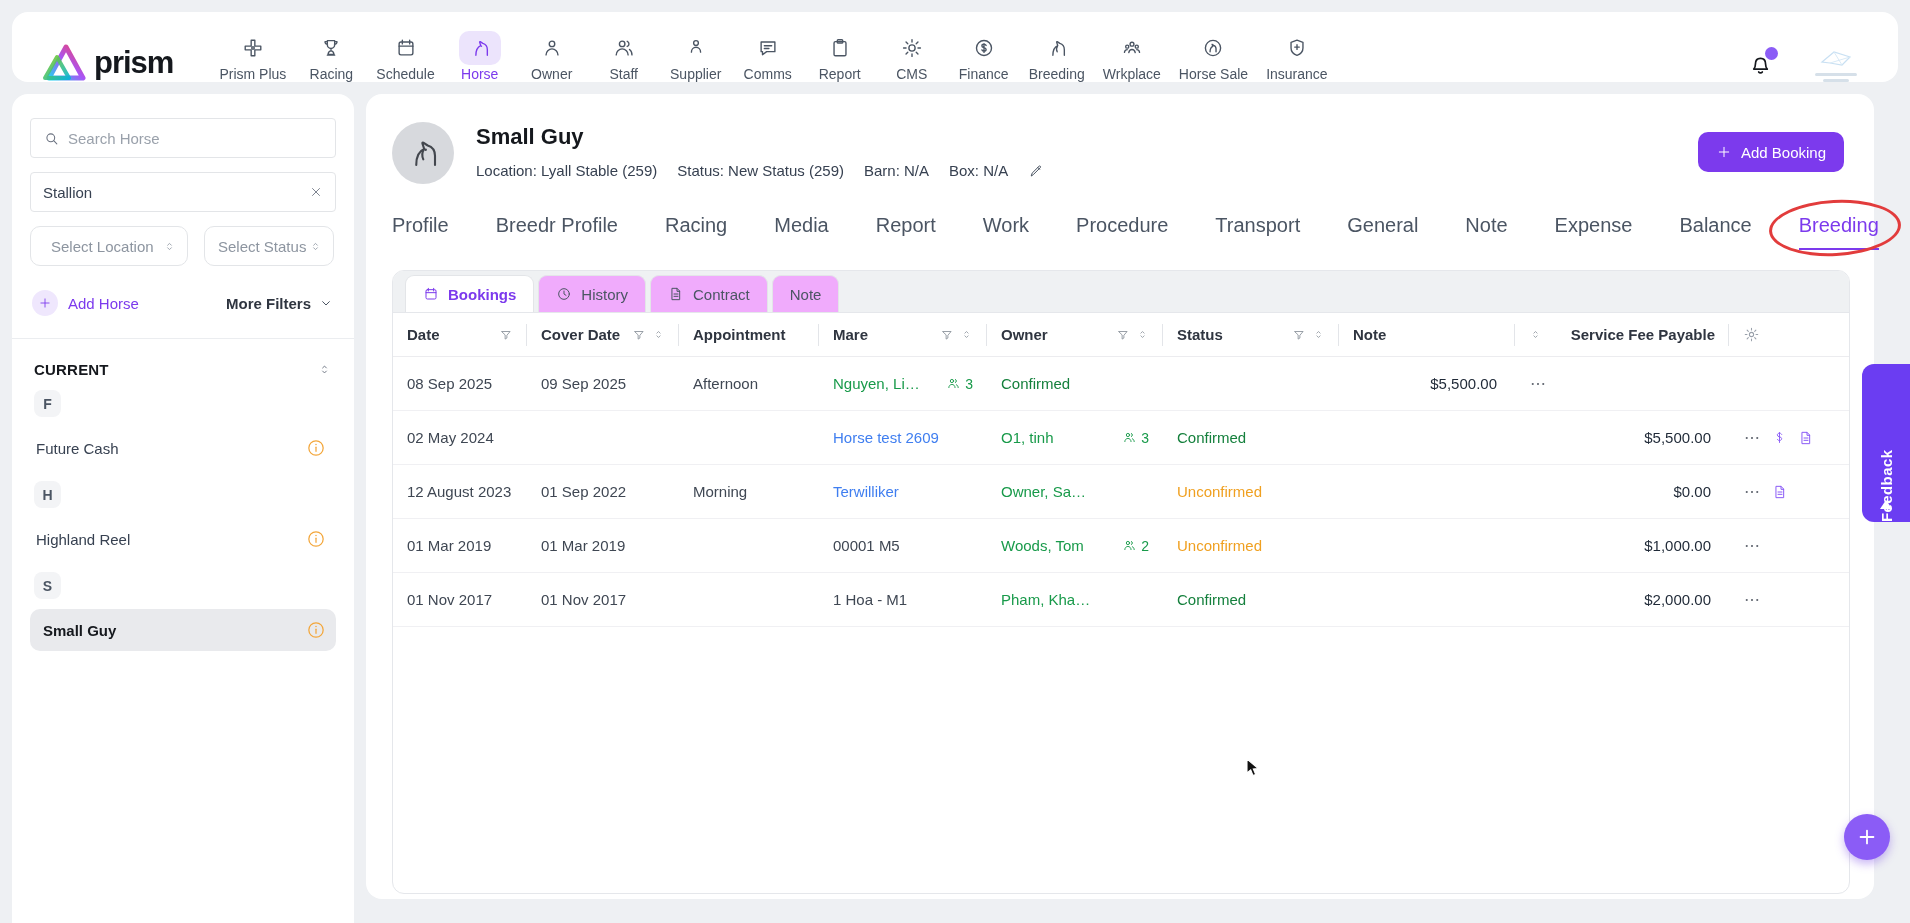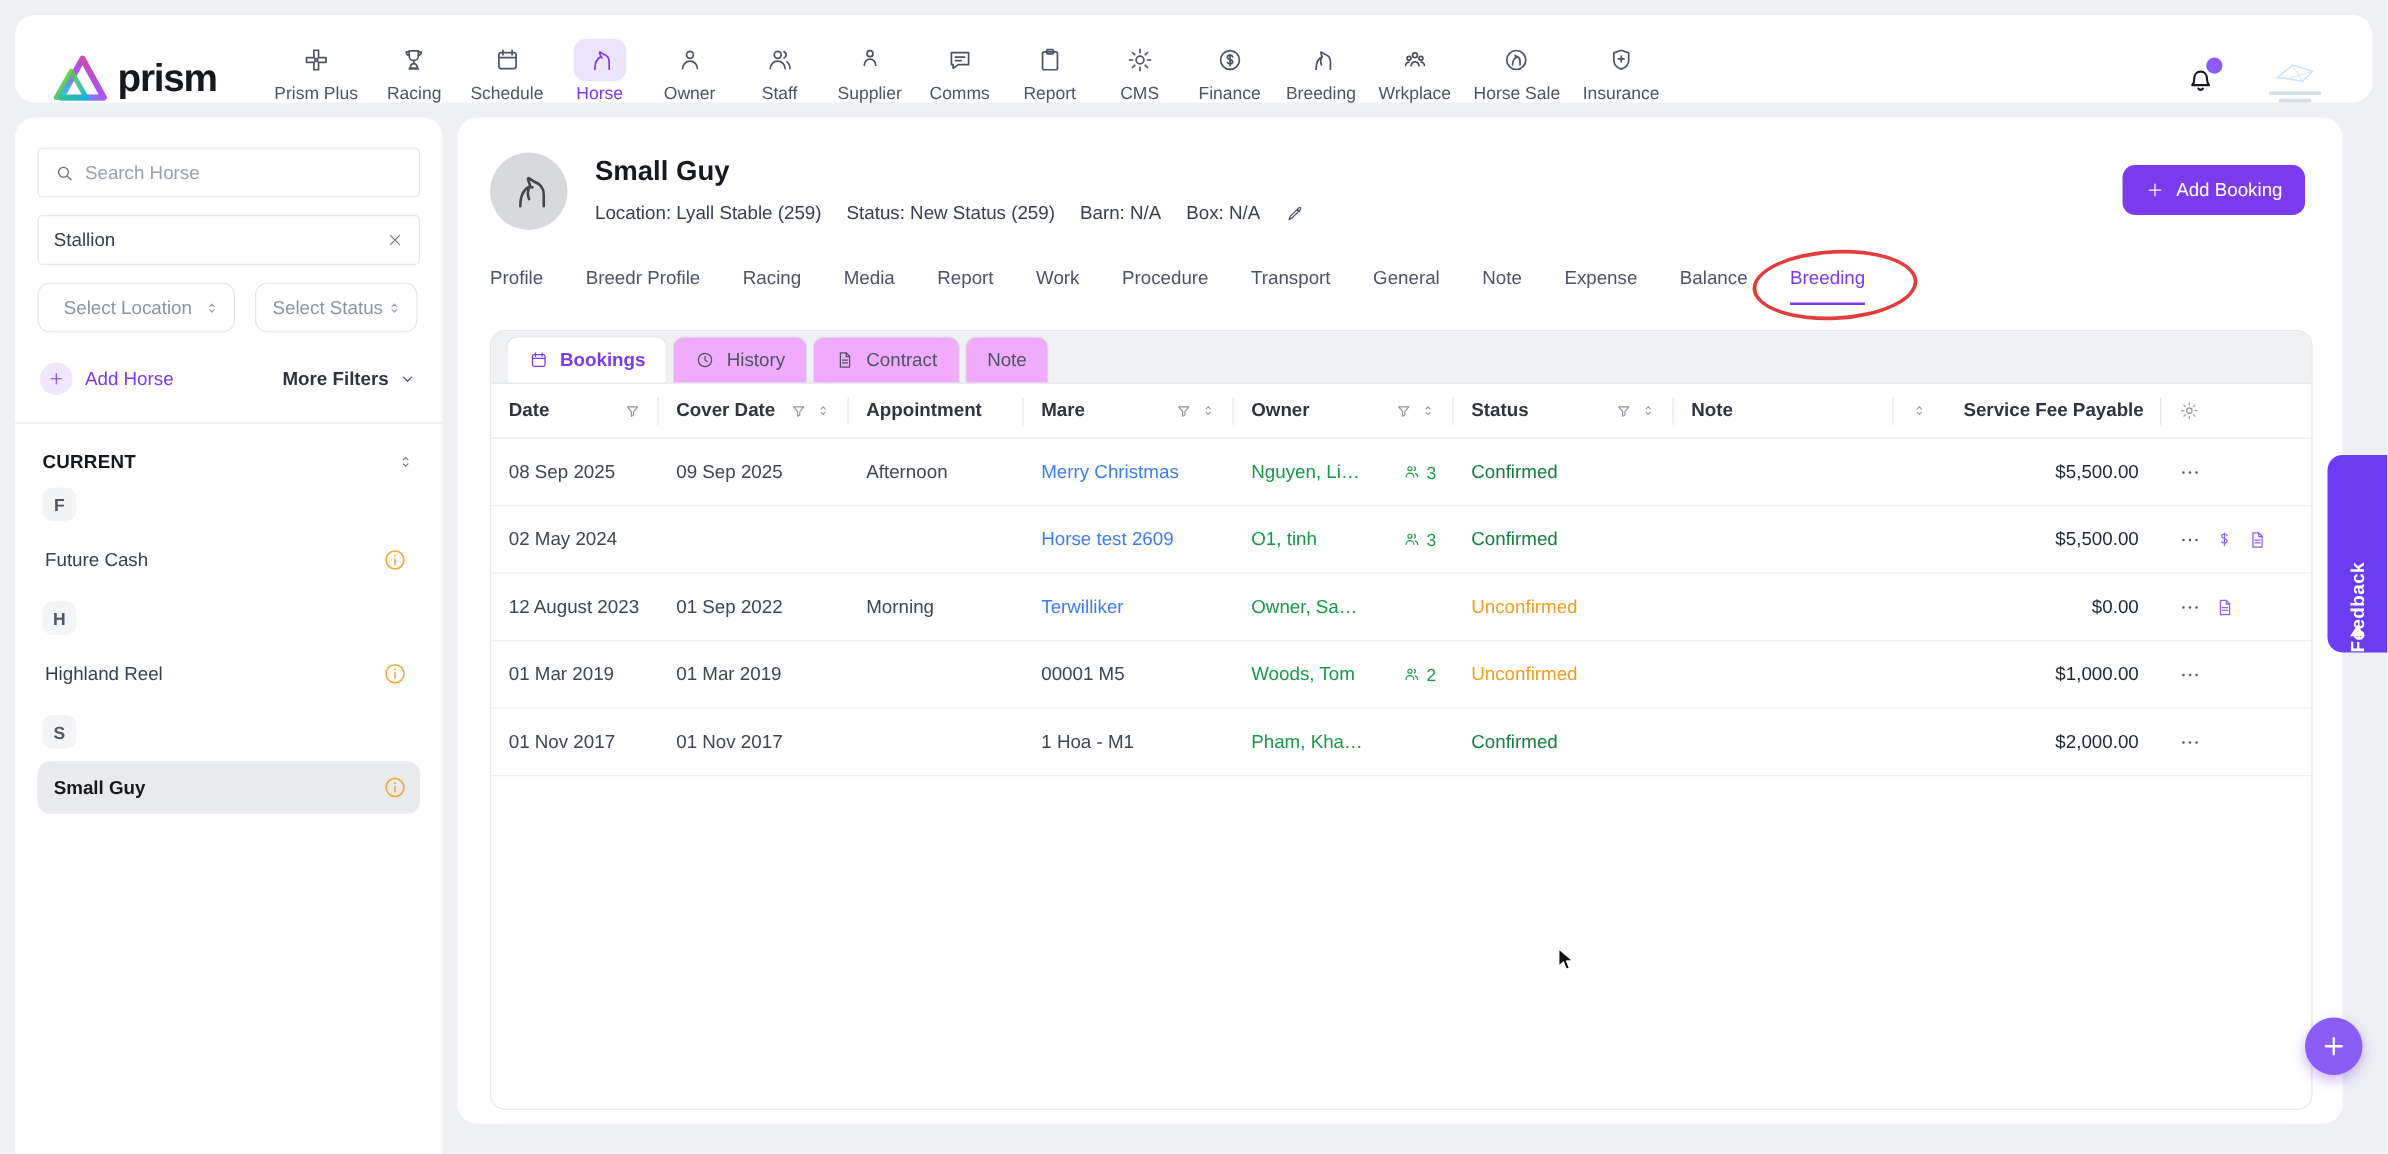--- a/index.html
+++ b/index.html
@@ -65,21 +65,21 @@
   .avatar { width:62px; height:62px; border-radius:50%; background:#d7d9dd; color:#43474e;
     display:flex; align-items:center; justify-content:center; flex:none; }
   .hinfo { margin-left:22px; padding-top:2px; }
   .horse-name { font-size:22px; font-weight:bold; color:#15181d; }
   .meta-row { display:flex; align-items:center; gap:20px; margin-top:12px; font-size:15px; color:#374151; }
   .edit-pencil { color:#4b5563; cursor:pointer; display:flex; }
   .add-booking { position:absolute; top:38px; right:30px; height:40px; background:#7c3aed; color:#fff;
     border:none; border-radius:10px; display:flex; align-items:center; gap:9px; padding:0 18px;
     font-size:15px; font-family:"Liberation Sans",sans-serif; cursor:pointer; }
 
-  .tabs { margin-top:30px; display:flex; gap:34px; font-size:15px; color:#4b5563; }
+  .tabs { margin-top:30px; display:flex; gap:47px; font-size:20px; color:#4b5563; }
   .tab { padding-bottom:13px; cursor:pointer; white-space:nowrap; }
   .tab.active { color:#7c3aed; border-bottom:2px solid #7c3aed; padding-bottom:11px; position:relative; }
   .ellipse { position:absolute; left:-30px; top:-14px; width:132px; height:56px;
     border:3px solid #e23c3c; border-radius:50%; transform:rotate(-3deg); pointer-events:none; }
 
   .tcard { margin-top:20px; border:1px solid #e5e7eb; border-radius:12px; height:624px; overflow:hidden; background:#fff; }
   .subtabs { height:42px; background:#eff1f3; border-bottom:1px solid #e5e7eb;
     display:flex; align-items:flex-end; padding-left:12px; }
   .subtab { height:37px; display:flex; align-items:center; gap:9px; padding:0 17px; font-size:15px;
     color:#4b5563; background:#f0abfc; border:1px solid #e3e5e8; border-bottom:none;
@@ -591,23 +591,20 @@
       <div class="c">
           <span>08 Sep 2025</span>
         </div>
       <div class="c">
           <span>09 Sep 2025</span>
         </div>
       <div class="c">
           <span>Afternoon</span>
         </div>
       <div class="c">
-          <span class="mare-link">Merry Christmas</span>
-        </div>
-      <div class="c">
           <span class="owner-name">Nguyen, Li…</span>
         <span class="owner-badge">
           <svg class="ic" width="15" height="15" viewBox="0 0 24 24">
               <circle cx="9.5" cy="8" r="2.6"></circle>
               <path d="M4.5 18.5c0-2.8 2.2-5 5-5s5 2.2 5 5M15 5.6a2.6 2.6 0 0 1 0 4.8M16.5 13.9c1.8.8 3 2.5 3 4.6"></path>
             </svg>
           <span>3</span>
         </span>
       </div>
       <div class="c">

